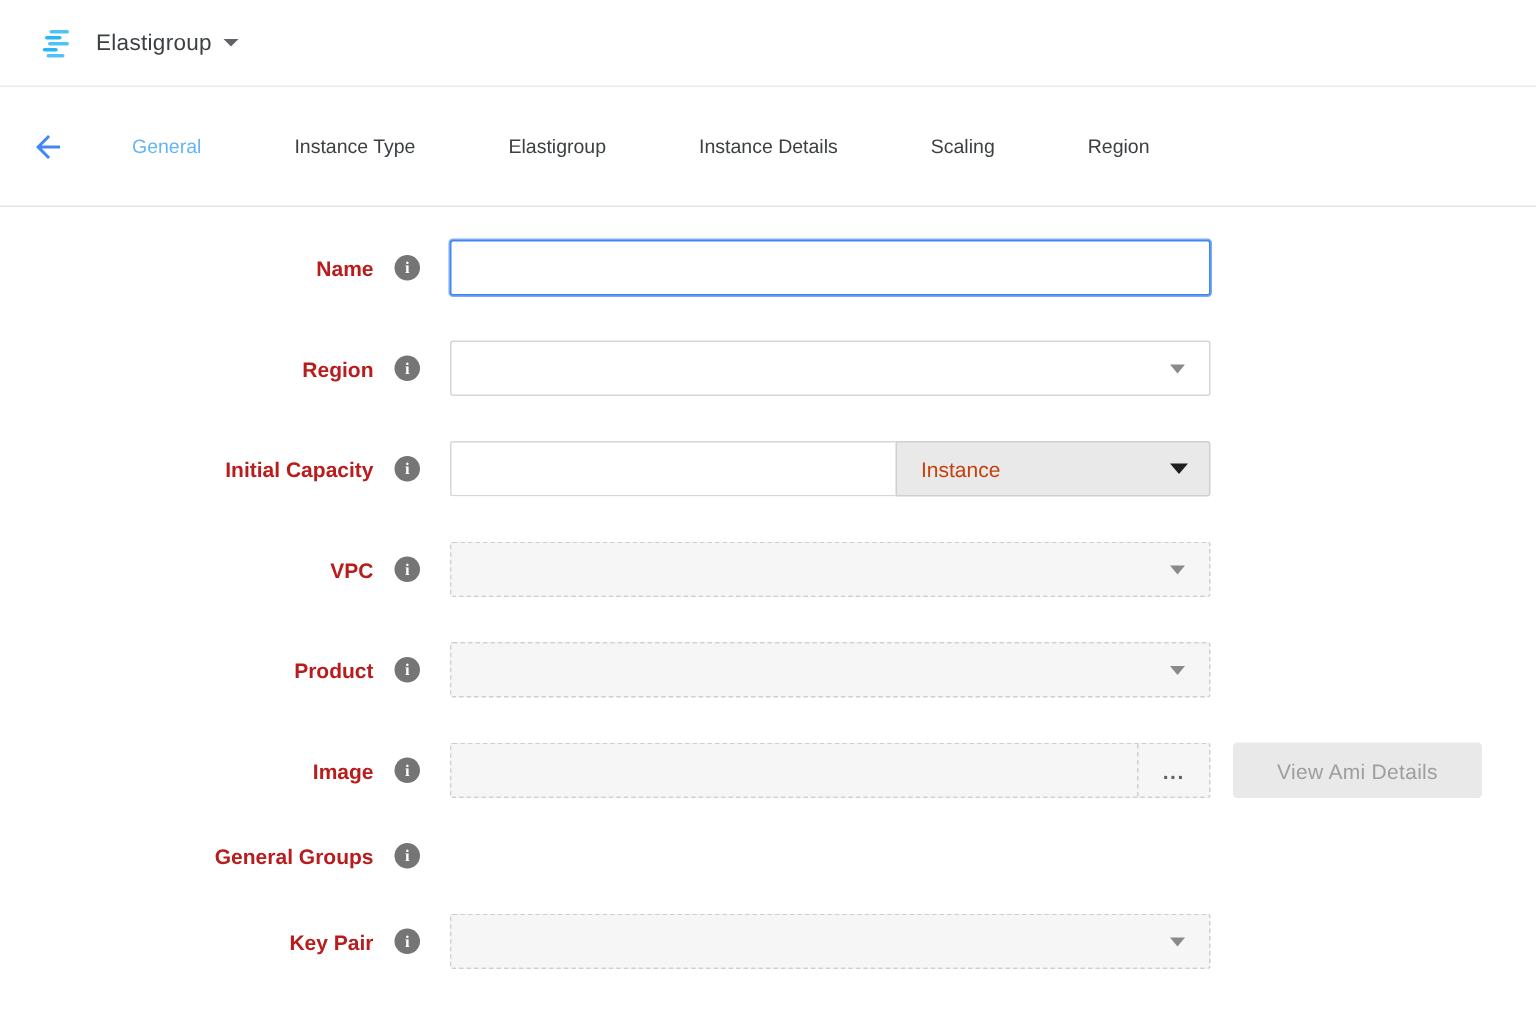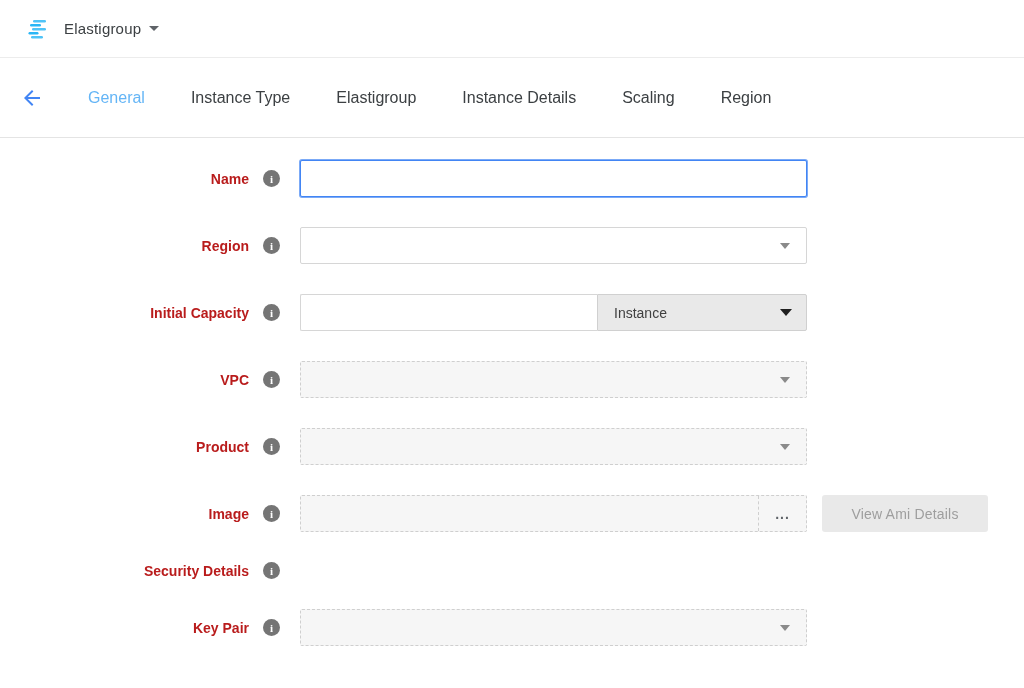--- a/index.html
+++ b/index.html
@@ -12,21 +12,21 @@
   .logo { width:26px; height:26px; display:block; }
   .app-title { font-size:15px; color:#3c4043; margin-left:12px; letter-spacing:.2px; }
   .caret-sm { width:0; height:0; border-left:5px solid transparent; border-right:5px solid transparent;
     border-top:5px solid #5f6368; margin-left:8px; display:inline-block; }
 
   
   .tab-bar { height:80px; display:flex; align-items:center; border-bottom:1px solid #e4e4e4;
     background:#fff; padding-left:20px; }
   .back-btn { width:24px; height:24px; cursor:pointer; flex:0 0 auto; }
   .tabs { display:flex; align-items:center; margin-left:44px; }
-  .tab { font-size:16px; color:#3c4043; margin-right:46px; cursor:pointer; white-space:nowrap; }
+  .tab { font-size:13px; color:#3c4043; margin-right:62px; cursor:pointer; white-space:nowrap; }
   .tab.active { color:#64b5f6; }
 
   
   .form-area { padding-top:22px; }
   .row { display:flex; align-items:center; margin-bottom:30px; }
   .label-wrap { width:280px; display:flex; align-items:center; justify-content:flex-end; flex:0 0 auto; }
   .field-label { font-size:14px; font-weight:700; color:#b91c1c; text-align:right; }
   .info-icon { width:17px; height:17px; border-radius:50%; background:#757575; color:#fff;
     font-size:11px; font-weight:700; display:flex; align-items:center; justify-content:center;
     margin-left:14px; flex:0 0 auto; font-family:"Liberation Serif", serif; }
@@ -44,21 +44,21 @@
   .caret { width:0; height:0; border-left:5px solid transparent; border-right:5px solid transparent;
     border-top:6px solid #8a8a8a; }
   .caret.dark { border-left-width:6px; border-right-width:6px; border-top:7px solid #1f1f1f; }
 
   .capacity-input { width:297px; height:37px; border:1px solid #d6d6d6; border-right:none;
     border-radius:2px 0 0 2px; font-size:14px; padding:0 10px; outline:none; background:#fff;
     font-family:"Liberation Sans", sans-serif; }
   .unit-select { width:210px; height:37px; background:#e9e9e9; border:1px solid #d0d0d0;
     border-radius:0 2px 2px 0; display:flex; align-items:center; justify-content:space-between;
     padding:0 14px 0 16px; cursor:pointer; }
-  .unit-label { font-size:14px; color:#404040; }
+  .unit-label { font-size:14px; color:#c2410c; }
 
   .picker-box { width:507px; height:37px; border:1px dashed #cfcfcf; border-radius:2px;
     background:#f6f6f6; display:flex; align-items:stretch; }
   .picker-value { flex:1 1 auto; }
   .picker-more { flex:0 0 48px; border-left:1px dashed #cfcfcf; display:flex; align-items:center;
     justify-content:center; font-size:14px; font-weight:700; color:#5f6368; letter-spacing:1px; }
 
   .side-btn { width:166px; height:37px; margin-left:15px; background:#e9e9e9; border:none;
     border-radius:3px; color:#9e9e9e; font-size:14px; cursor:default; letter-spacing:.2px;
     font-family:"Liberation Sans", sans-serif; }
@@ -163,21 +163,21 @@
       <div class="picker-box">
         <div class="picker-value"></div>
         <div class="picker-more">...</div>
       </div>
       <button class="side-btn">View Ami Details</button>
     </div>
   </div>
 
   <div class="row">
     <div class="label-wrap">
-      <span class="field-label">Security Details</span>
+      <span class="field-label">General Groups</span>
       <span class="info-icon">i</span>
     </div>
   </div>
 
   <div class="row">
     <div class="label-wrap">
       <span class="field-label">Key Pair</span>
       <span class="info-icon">i</span>
     </div>
     <div class="control">

